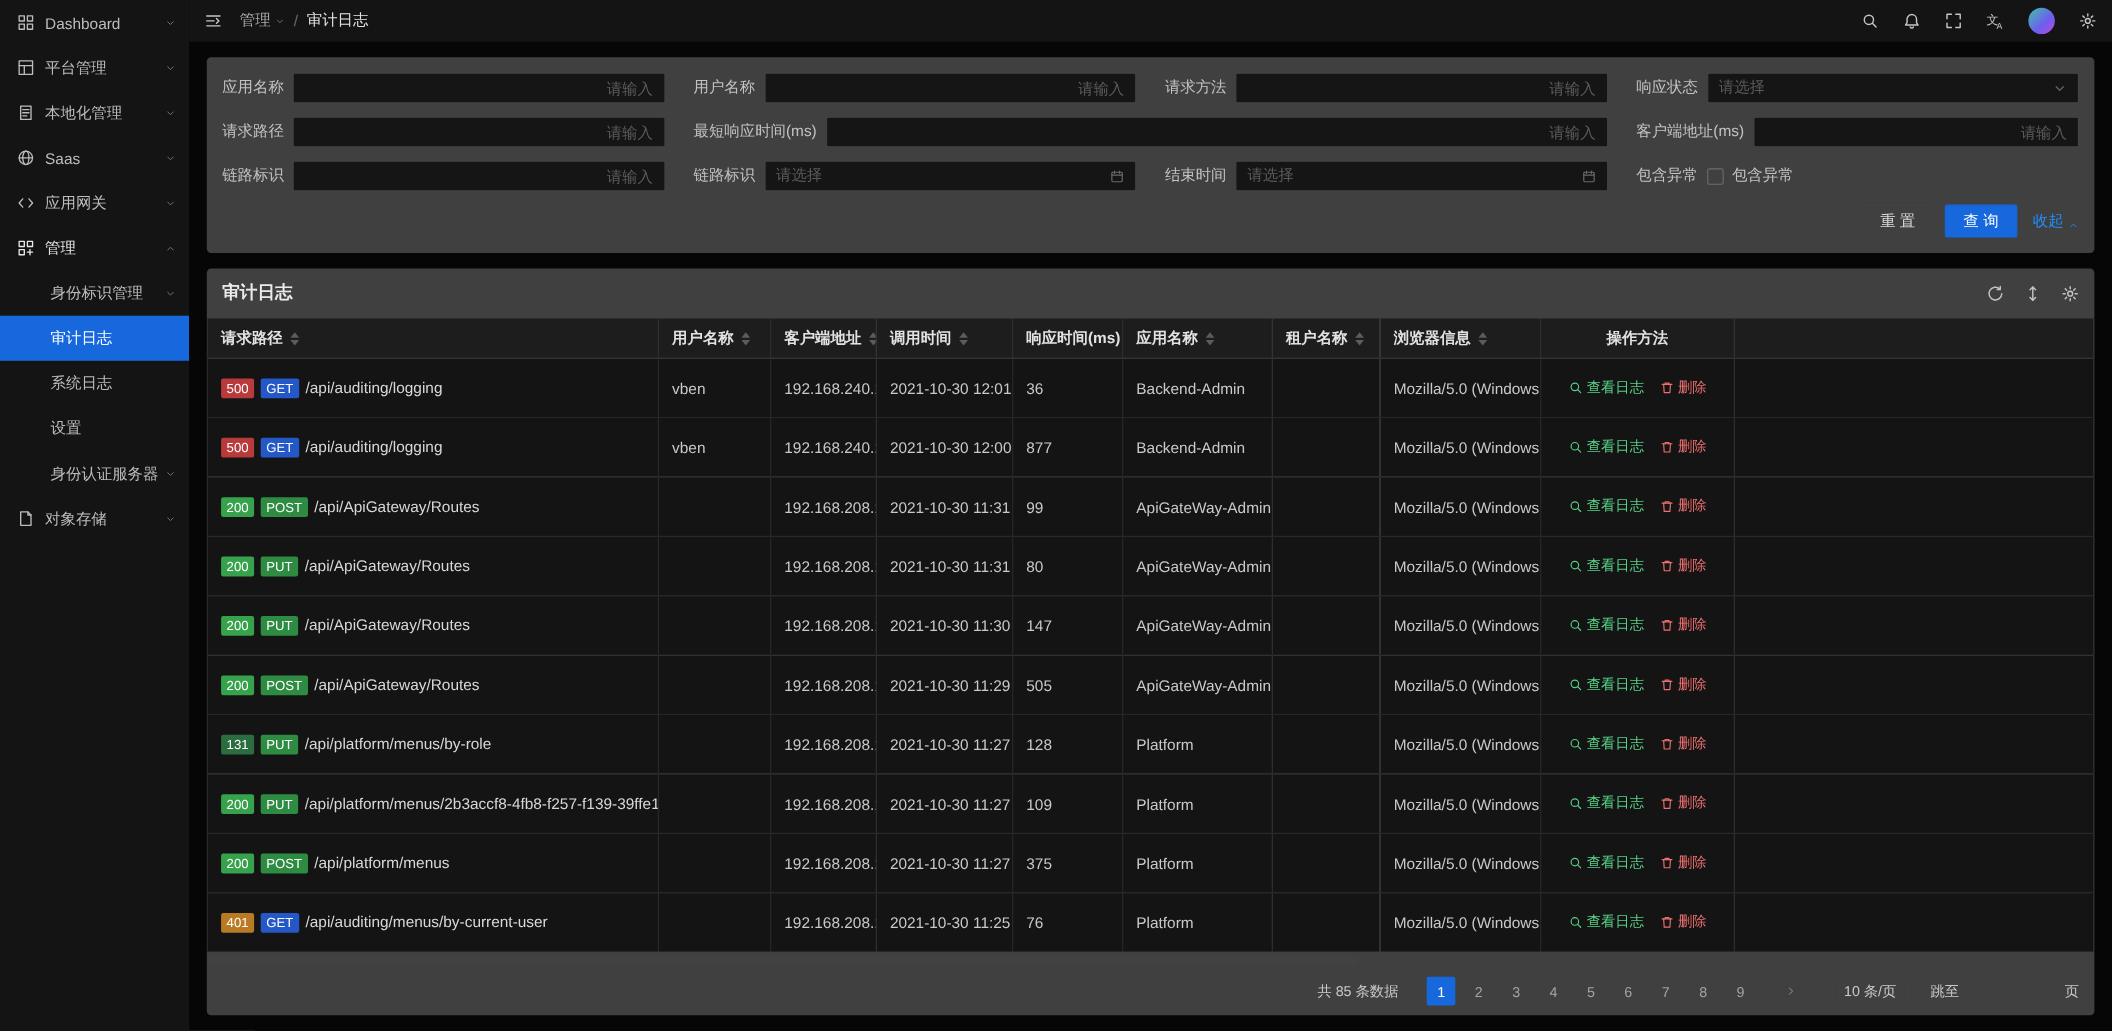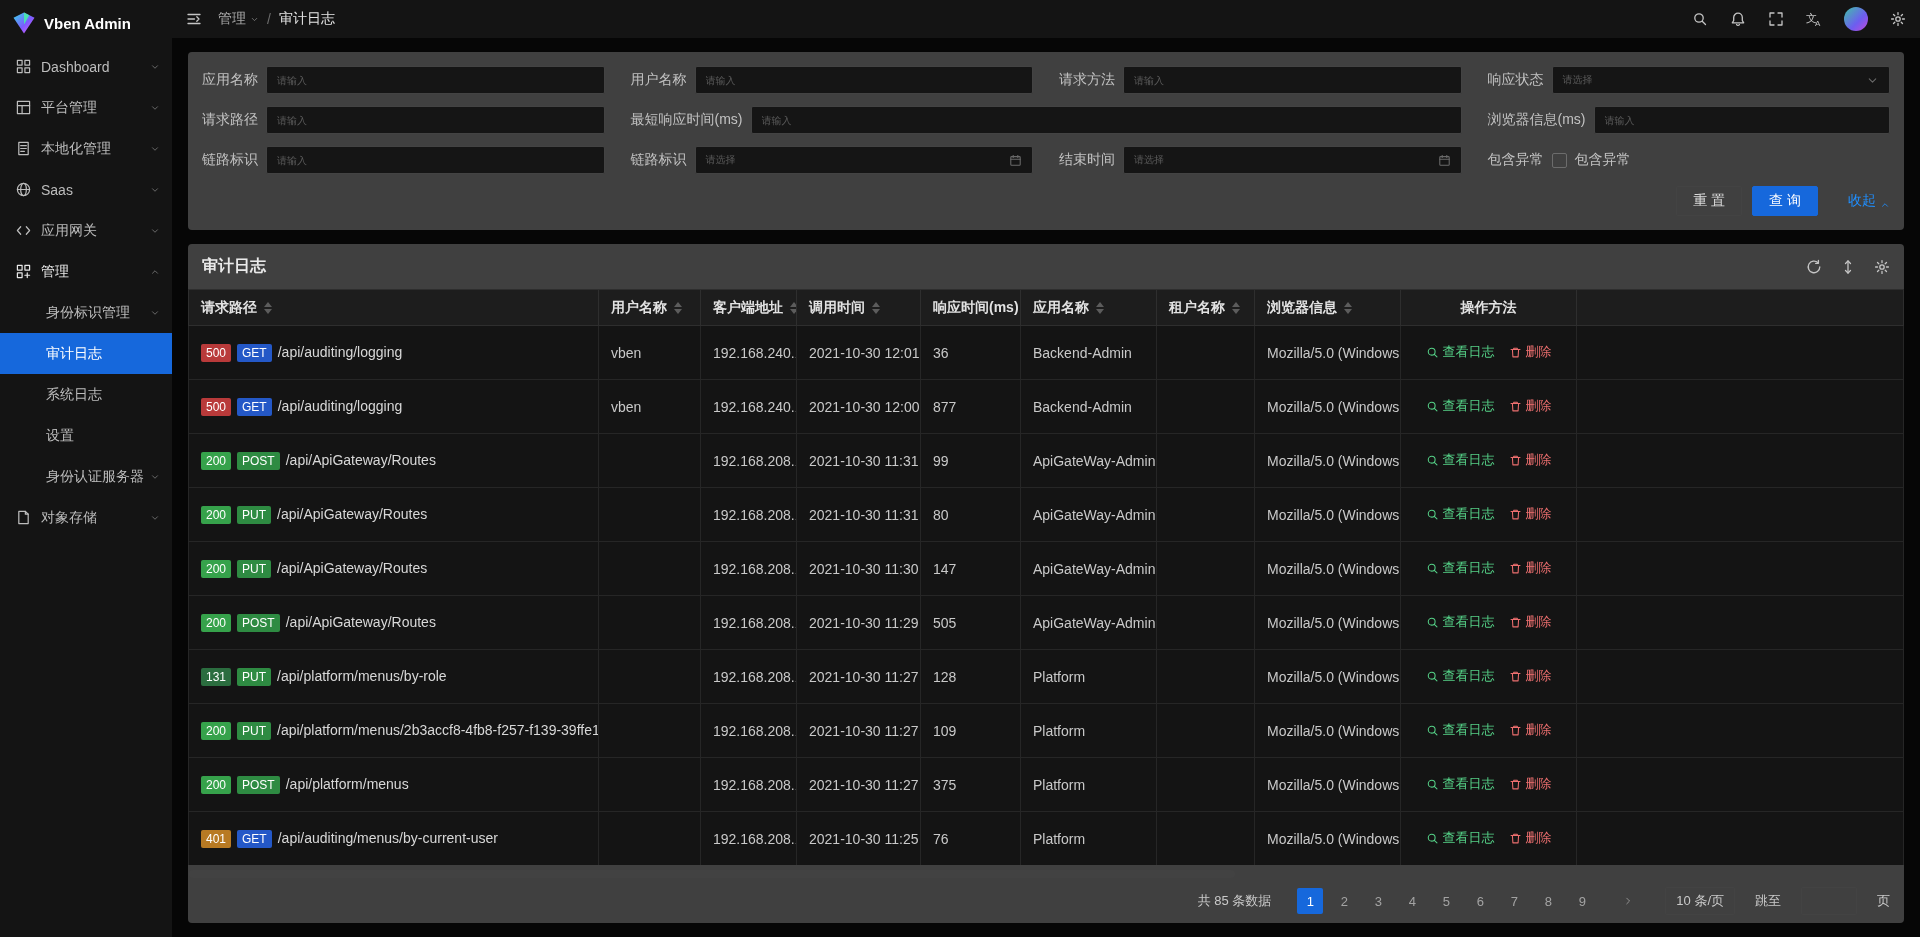--- a/index.html
+++ b/index.html
@@ -39,31 +39,31 @@
   
   .content { flex:1; padding:14px 16px; display:flex; flex-direction:column; gap:14px; min-height:0; }
   .panel { background:#404040; border-radius:4px; }
 
   
   .form-panel { padding:14px; flex-shrink:0; }
   .form-grid { display:grid; grid-template-columns:repeat(4,1fr); column-gap:26px; row-gap:12px; }
   .form-field { display:flex; align-items:center; min-width:0; }
   .form-field > label { white-space:nowrap; color:#c2c2c2; margin-right:8px; }
   .span2 { grid-column:span 2; }
-  .form-input, .form-select, .form-date { flex:1; height:28px; background:#151515; border:1px solid #434343; border-radius:2px; color:#c9c9c9; font-size:10px; font-family:inherit; padding:0 10px; min-width:0; }
+  .form-input, .form-select, .form-date { flex:1; height:28px; background:#151515; border:1px solid #434343; border-radius:2px; color:#c9c9c9; font-size:14px; font-family:inherit; padding:0 10px; min-width:0;text-align:right; }
   .form-input::placeholder { color:#5a5a5a; }
   .form-select, .form-date { display:flex; align-items:center; justify-content:space-between; cursor:pointer; }
   .ph { color:#5a5a5a; }
   .fld-icon { width:13px; height:13px; color:#6a6a6a; }
   .checkbox { width:15px; height:15px; border:1px solid #6c6c6c; border-radius:2px; background:transparent; cursor:pointer; flex-shrink:0; }
   .cb-label { margin-left:8px; color:#c2c2c2; }
   .form-actions { grid-column:1 / -1; display:flex; justify-content:flex-end; align-items:center; gap:10px; }
   .btn { height:30px; padding:0 16px; border-radius:2px; border:1px solid #434343; background:transparent; color:#dcdcdc; font-size:14px; font-family:inherit; cursor:pointer; }
   .btn.primary { background:#1668dc; border-color:#1668dc; color:#ffffff; }
-  .collapse-link { display:inline-flex; align-items:flex-end; gap:4px; color:#1f8fff; cursor:pointer; margin-left:20px; }
+  .collapse-link { display:inline-flex; align-items:flex-end; gap:4px; color:#1f8fff; cursor:pointer; margin-left:4px; }
   .collapse-link .icon { width:10px; height:10px; }
 
   
   .table-panel { flex:1; display:flex; flex-direction:column; min-height:0; overflow:hidden; }
   .table-head { display:flex; align-items:center; justify-content:space-between; padding:12px 14px; }
   .table-title { font-size:16px; font-weight:bold; color:#eaeaea; }
   .table-toolbar { display:flex; align-items:center; gap:18px; }
   .table-wrap { overflow:hidden; }
   table { width:100%; border-collapse:collapse; table-layout:fixed; font-size:14px; border:1px solid #272727; }
   thead th { background:#1d1d1d; height:36px; font-weight:bold; color:#e2e2e2; text-align:left; padding:0 12px; border:1px solid #2e2e2e; white-space:nowrap; overflow:hidden; }
@@ -99,36 +99,20 @@
   .size-select { height:28px; border:1px solid #434343; border-radius:2px; display:inline-flex; align-items:center; padding:0 10px; color:#c9c9c9; cursor:pointer; margin-left:4px; }
   .jump-label, .jump-unit { color:#c9c9c9; }
   .jump-input { width:56px; height:28px; background:transparent; border:1px solid #434343; border-radius:2px; color:#c9c9c9; padding:0 6px; font-family:inherit; }
 </style>
 </head>
 <body>
 
 <div class="layout">
 
   <aside class="sidebar">
-    <div class="logo">
-      <span class="icon" style="width:24px;height:24px;">
-        <svg viewBox="0 0 32 32">
-          <defs>
-              <linearGradient id="lg1" x1="0" y1="0" x2="1" y2="1">
-            <stop offset="0" stop-color="#34d8eb"></stop>
-                <stop offset="0.55" stop-color="#7c5cff"></stop>
-                <stop offset="1" stop-color="#e85cff"></stop>
-          </linearGradient>
-            </defs>
-          <path d="M16 2 L30 9 L16 30 L2 9 Z" fill="url(#lg1)"></path>
-          <path d="M16 2 L23 5.5 L16 18 Z" fill="#49e2b2"></path>
-        </svg>
-      </span>
-      <span class="logo-text">Vben Admin</span>
-    </div>
     <nav class="menu" id="sidebar-menu">
         <div class="menu-item">
           <span class="icon mi-icon">
             <svg viewBox="0 0 16 16" fill="none" stroke="currentColor" stroke-width="1.3" stroke-linecap="round" stroke-linejoin="round">
               <rect x="1.5" y="1.5" width="5" height="5"></rect>
               <rect x="9.5" y="1.5" width="5" height="5"></rect>
               <rect x="1.5" y="9.5" width="5" height="5"></rect>
               <rect x="9.5" y="9.5" width="5" height="5"></rect>
             </svg>
           </span>
@@ -349,21 +333,21 @@
 
           <div class="form-field">
             <label>请求路径</label>
             <input class="form-input" placeholder="请输入" style="">
           </div>
           <div class="form-field span2">
             <label>最短响应时间(ms)</label>
             <input class="form-input" placeholder="请输入" style="">
           </div>
           <div class="form-field">
-            <label>浏览器信息(ms)</label>
+            <label>客户端地址(ms)</label>
             <input class="form-input" placeholder="请输入" style="">
           </div>
 
           <div class="form-field">
             <label>链路标识</label>
             <input class="form-input" placeholder="请输入" style="">
           </div>
           <div class="form-field">
             <label>链路标识</label>
             <div class="form-date">

